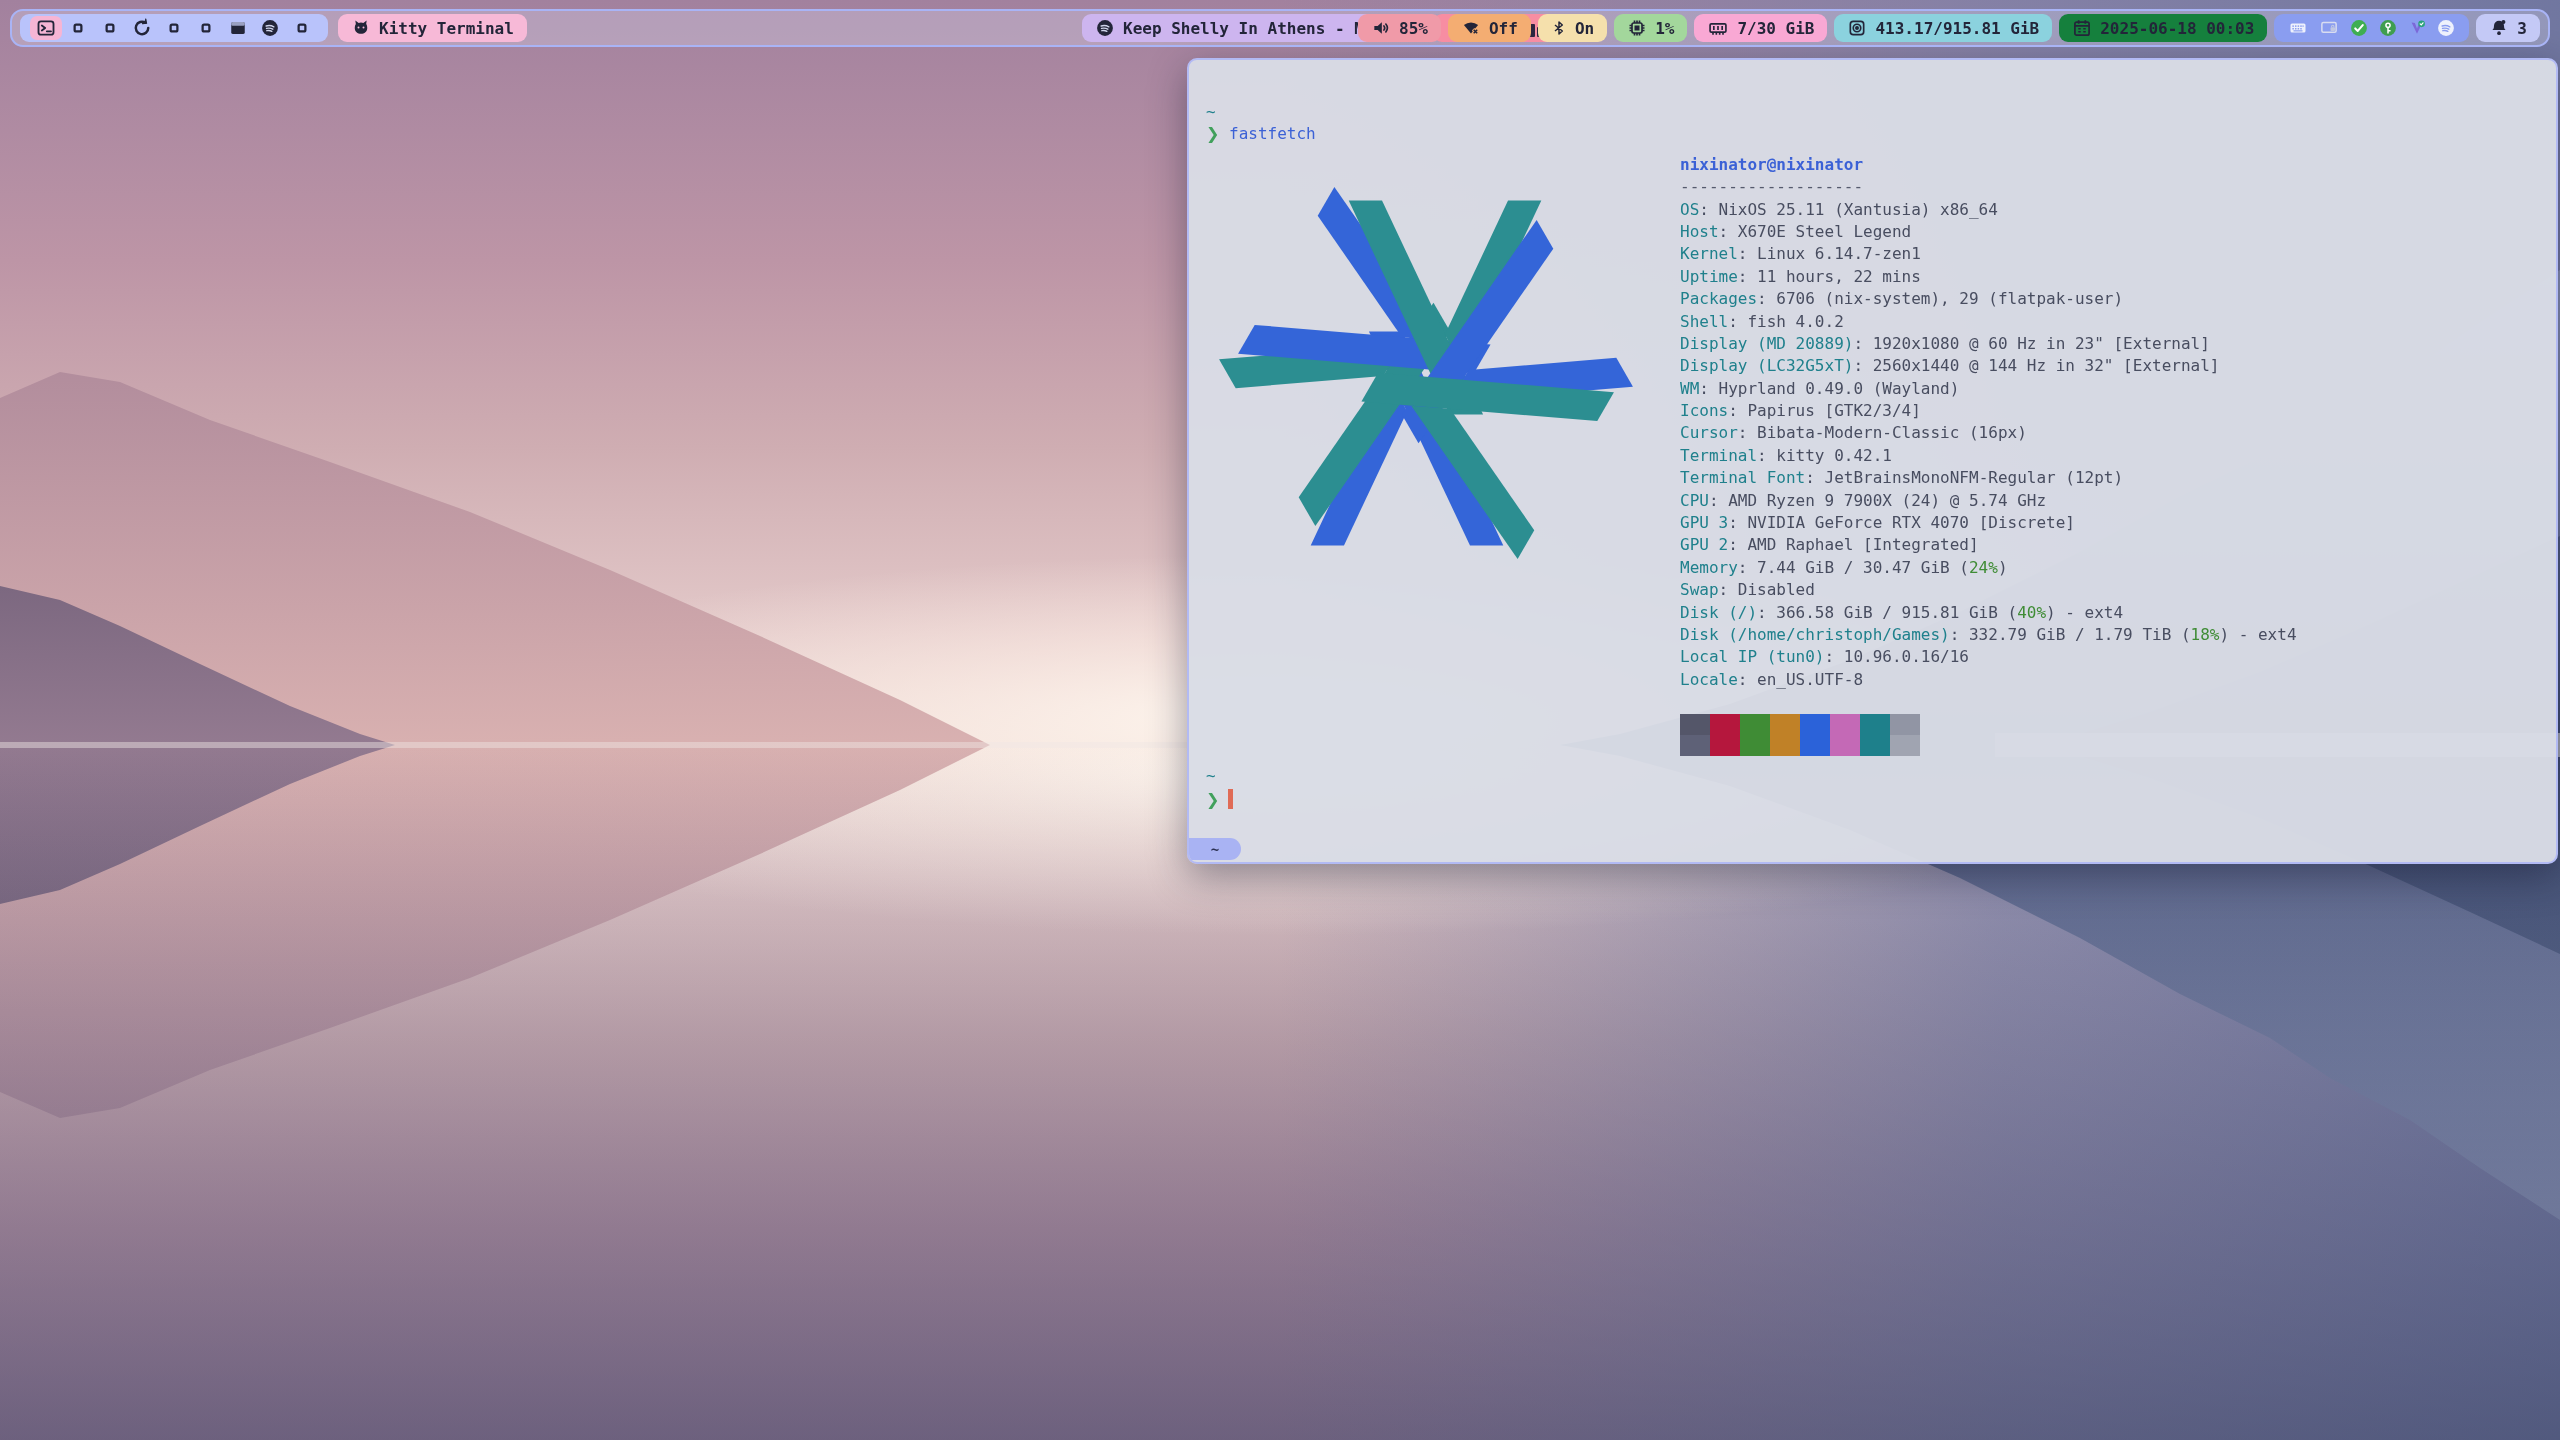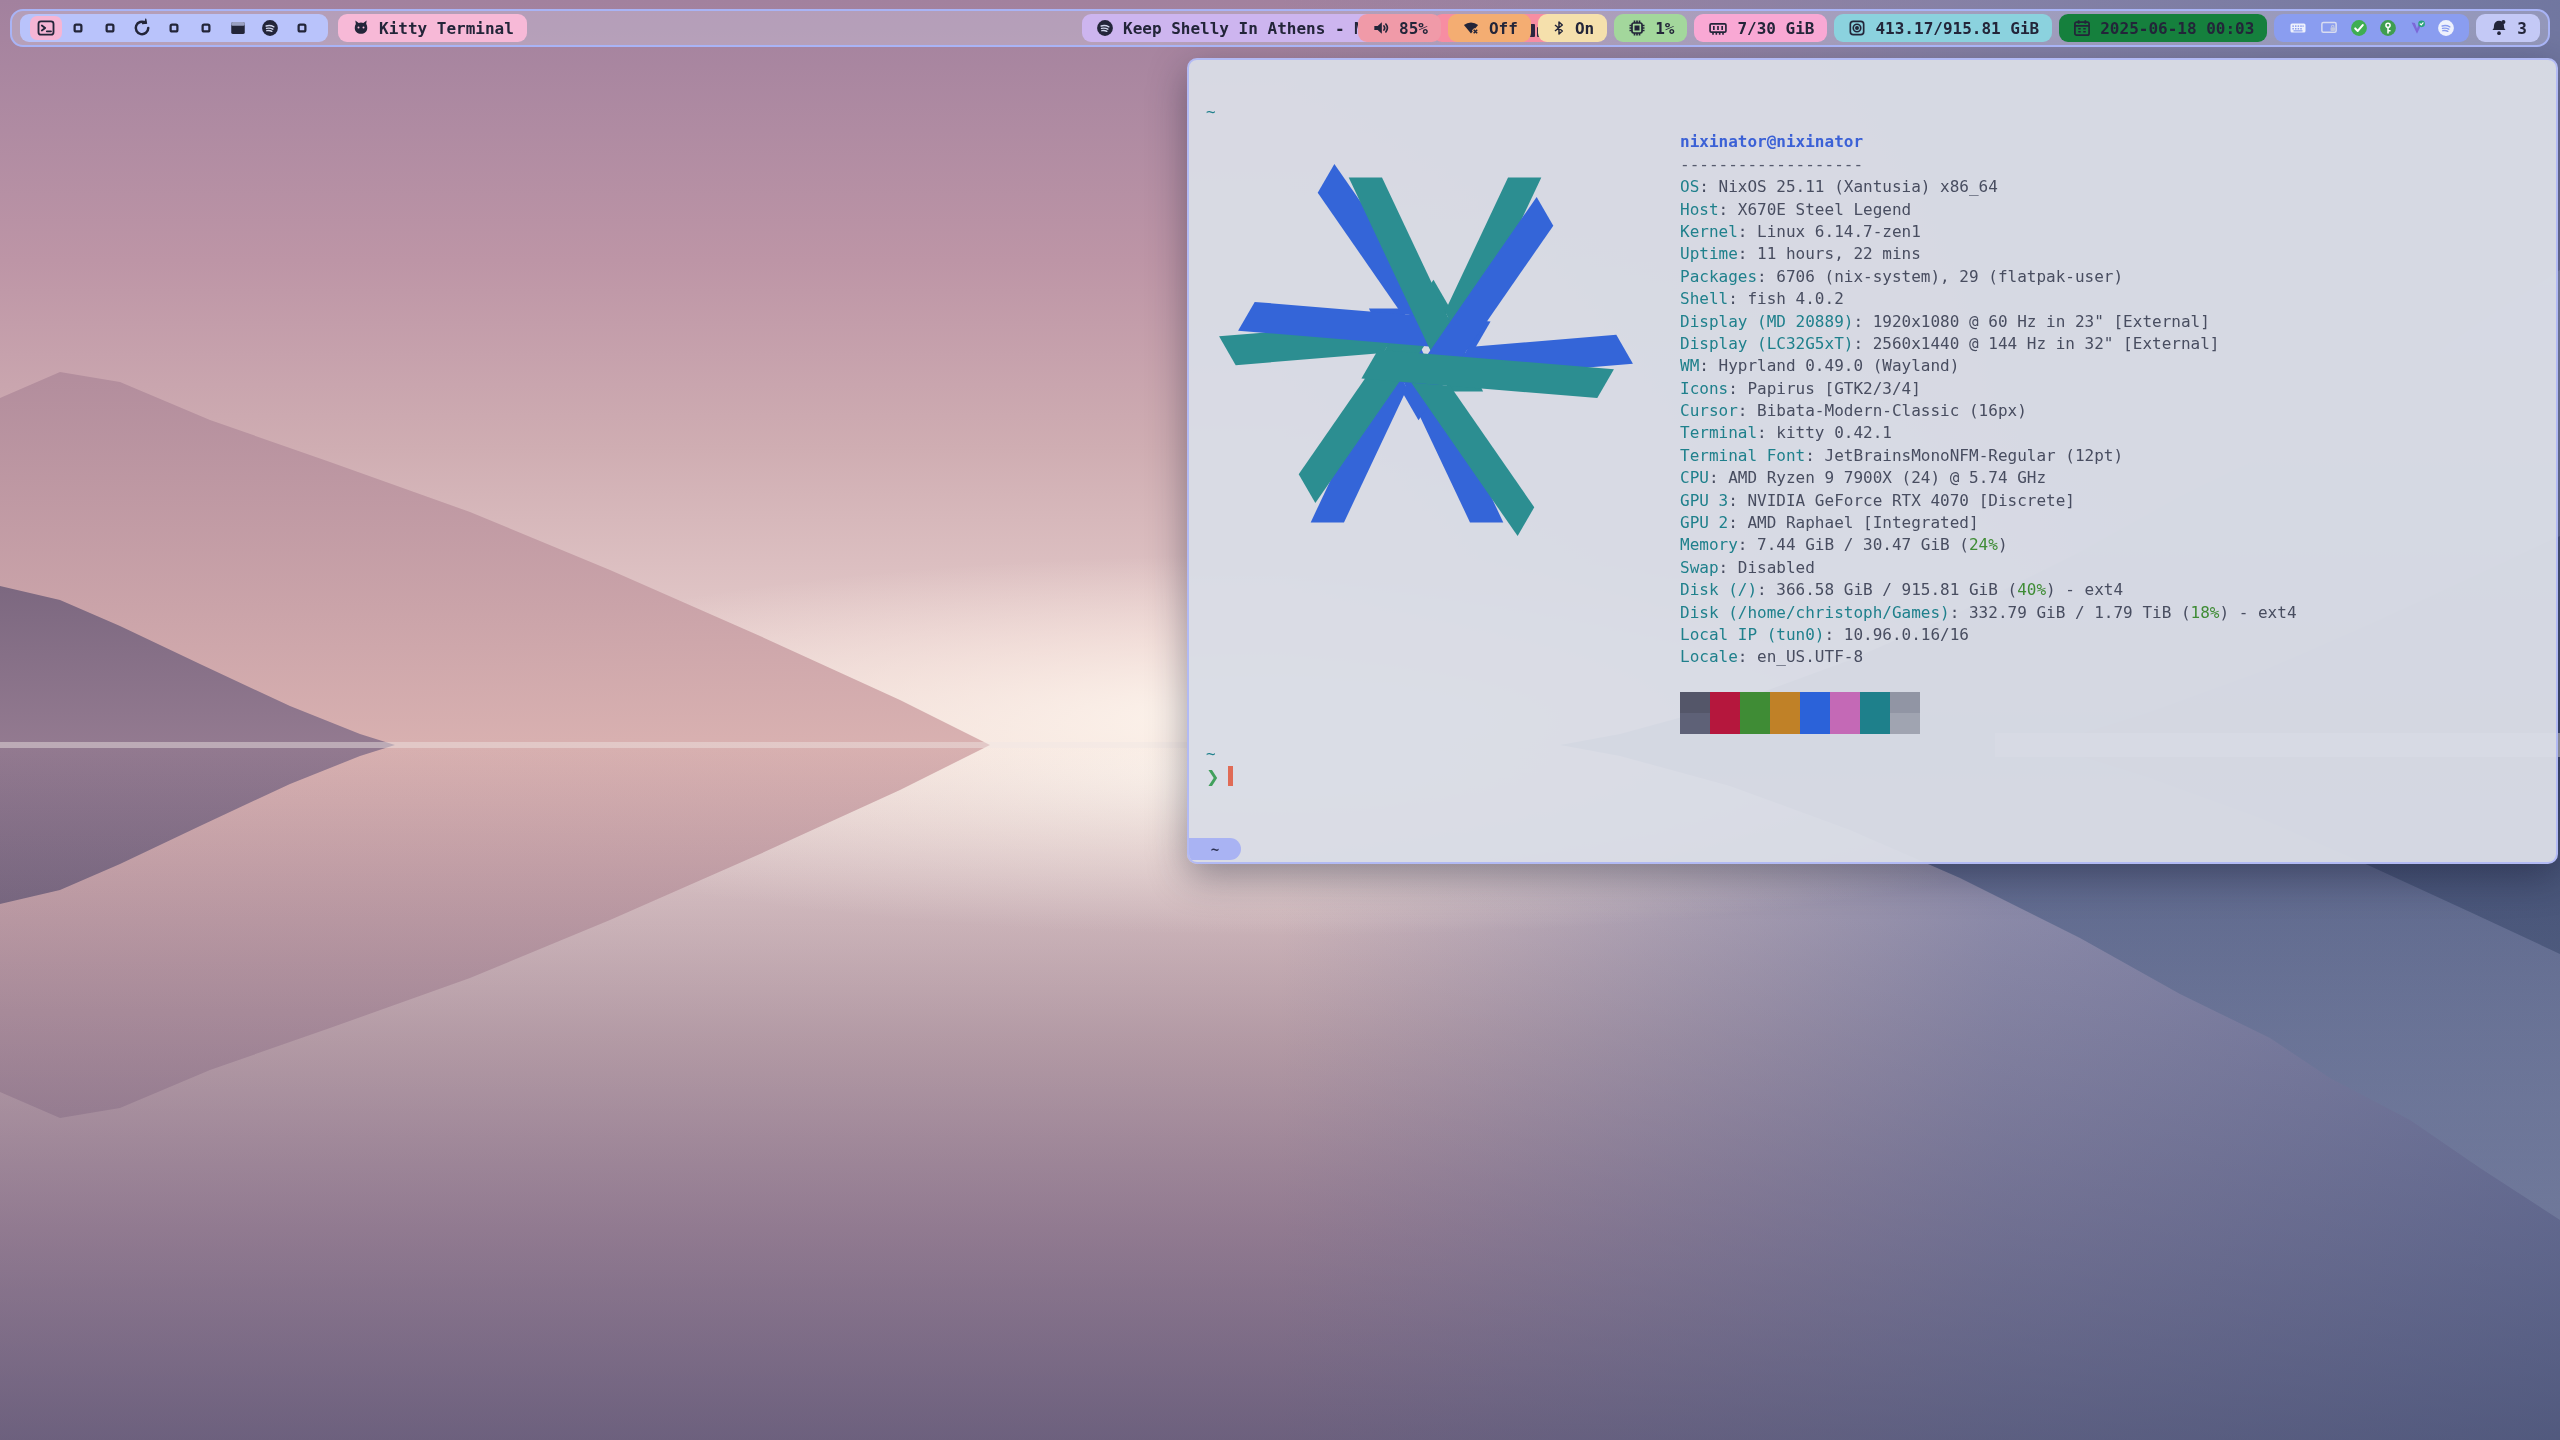--- a/index.html
+++ b/index.html
@@ -409,20 +409,21 @@
           </svg>
         </span>
       <span>3</span>
     </div>
   </div>
 </div>
 
 <div class="terminal">
   <div class="term-body">
     <div class="tline"><span class="cwd">~</span></div>
+    <div class="tline"><span class="prompt">❯</span><span> </span><span class="cmd">fastfetch</span></div>
 
     <div class="ff-row">
       <svg class="ff-logo" viewBox="-180 -180 360 360" width="436" height="428">
         <defs>
           <g id="lam">
             <polygon points="-48,-35 -20,-35 65,145 37,145"></polygon>
             <polygon points="-30,3 -16,32.6 -69,145 -97,145"></polygon>
           </g>
         </defs>
         <use href="#lam" fill="#3465d8"></use>

